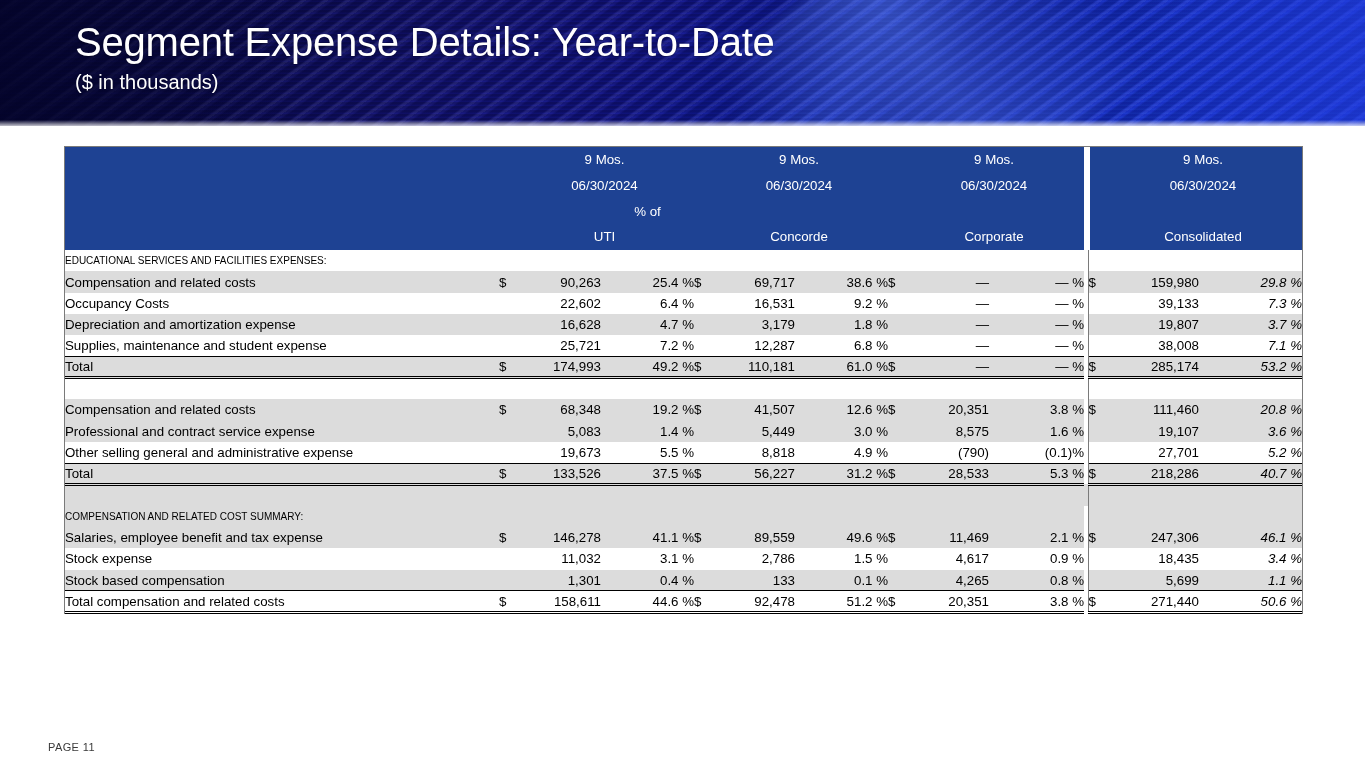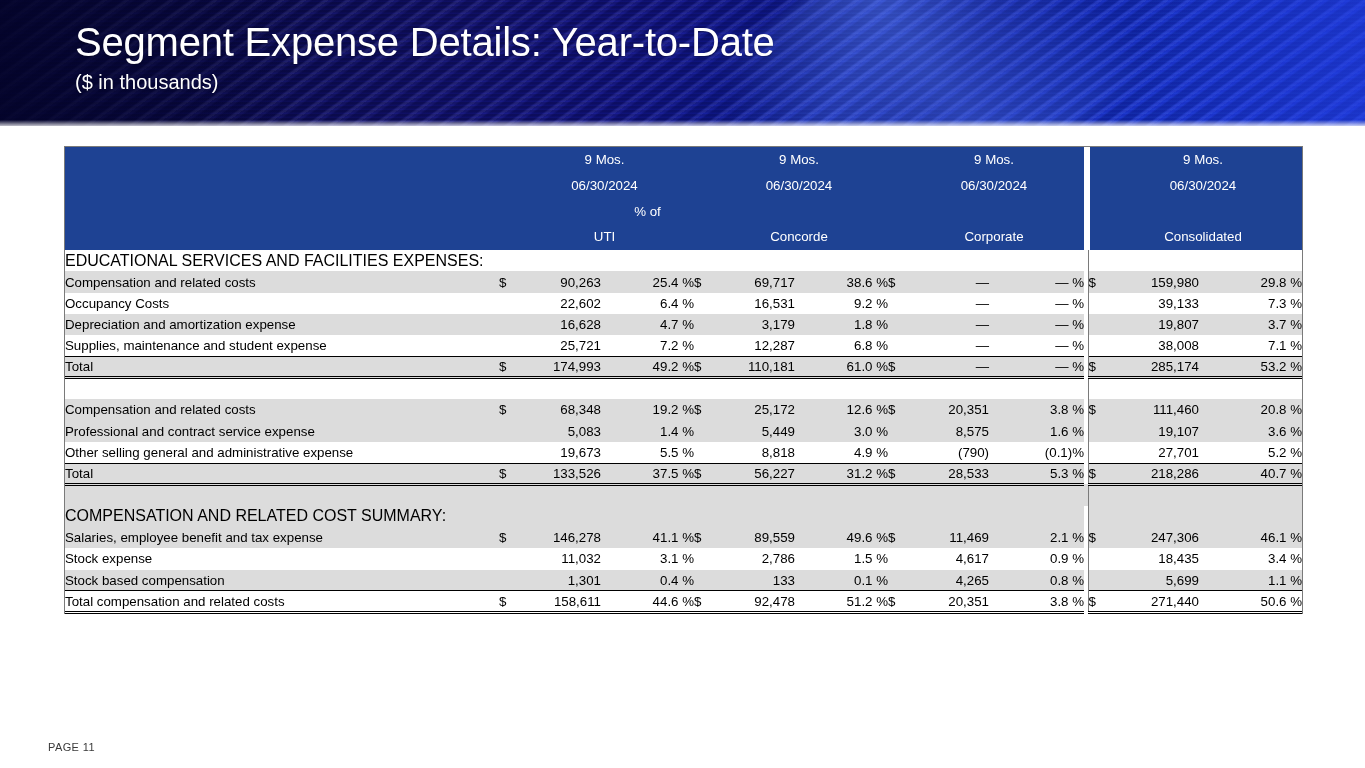--- a/index.html
+++ b/index.html
@@ -117,41 +117,41 @@
   thead th.cur{background:#1e4293;}
 
   
   tbody tr{height:21.3px;}
   td.label{
     text-align:left;padding-left:3px;
     font-size:13.3px;
   }
   td.sect{
     font-weight:bold;text-align:left;padding-left:3px;
-    font-size:16px;
+    font-size:10px;
   }
   td.num{text-align:right;padding-right:4px;}
   td.pct{text-align:right;padding-right:4px;}
   td.cur{text-align:left;padding-left:2px;width:16px;}
   td.gap{width:4px;}
 
   tr.shade td{background:#dcdcdc;}
   tr.plain td{background:#ffffff;}
   tr.shade td.gap,tr.plain td.gap{background:transparent;}
 
   
   tr.total td{font-weight:bold;margin-left:36px;}
   tr.total td.rule{
     border-top:1.4px solid #000;
     border-bottom:3px double #000;
   }
   td.indent{padding-left:16px;}
 
   
-  td.consol-pct{font-weight:bold;}
+  td.consol-pct{font-weight:bold;font-style:italic;}
 
   
   td.vsep,th.vsep{border-left:1px solid #7a7a7a;}
   thead th.vsep{border-left:4px solid #ffffff;}
 
   
   #table-wrap{
     border-left:1px solid #7a7a7a;
     border-right:1px solid #7a7a7a;
     border-top:1px solid #7a7a7a;
@@ -364,21 +364,21 @@
           <td class="cur vsep"></td>
           <td></td>
           <td></td>
         </tr>
         <tr class="shade">
           <td class="label">Compensation and related costs</td>
           <td class="cur">$</td>
           <td class="num">68,348</td>
           <td class="pct">19.2 %</td>
           <td class="cur">$</td>
-          <td class="num">25,172</td>
+          <td class="num">41,507</td>
           <td class="pct">12.6 %</td>
           <td class="cur">$</td>
           <td class="num">20,351</td>
           <td class="pct">3.8 %</td>
           <td class="gap"></td>
           <td class="cur vsep">$</td>
           <td class="num">111,460</td>
           <td class="pct consol-pct">20.8 %</td>
         </tr>
         <tr class="shade">

